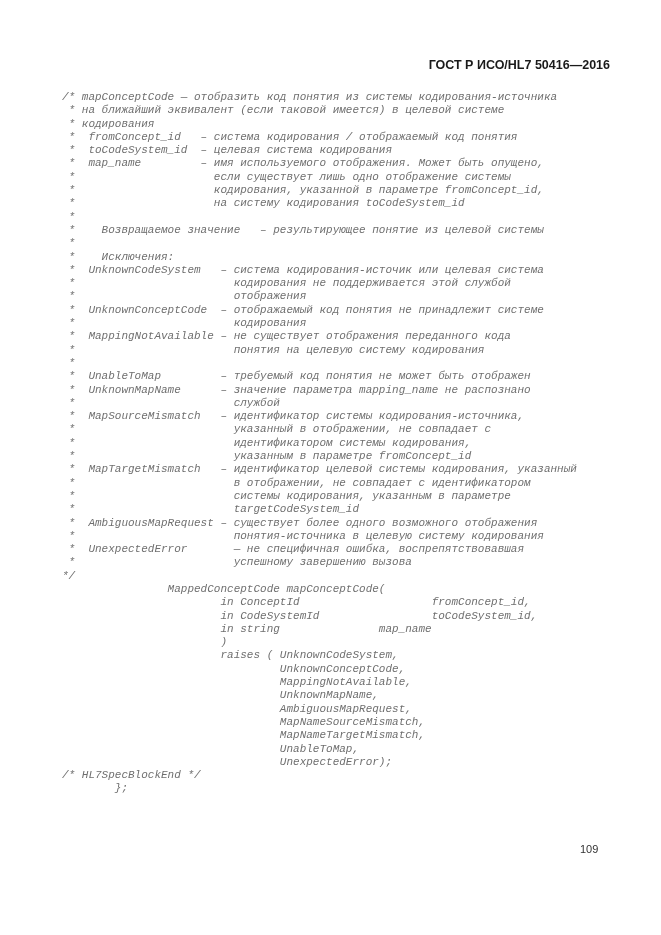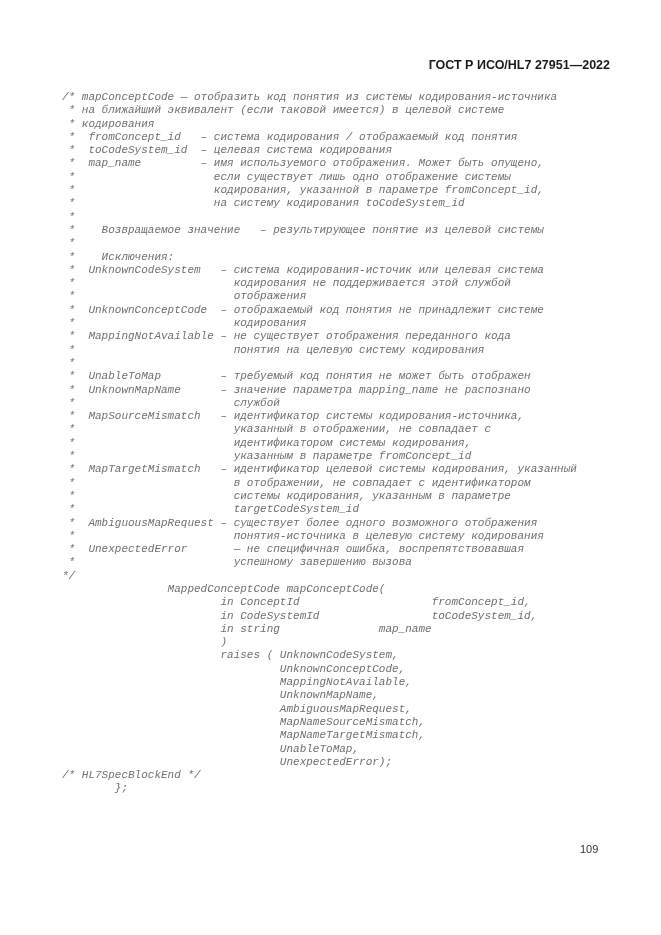--- a/index.html
+++ b/index.html
@@ -19,17 +19,17 @@
     .code .line { display: block; height: 13.3px; }
     .page-number {
       position: absolute; top: 843px; left: 580px;
       font-family: "Liberation Sans", sans-serif;
       font-size: 11px; color: #333333;
     }
   </style>
 </head>
 <body>
 
-<div class="header">ГОСТ Р ИСО/HL7 27951—2022</div>
+<div class="header">ГОСТ Р ИСО/HL7 50416—2016</div>
 
 <pre class="code"><span class="line">/* mapConceptCode — отобразить код понятия из системы кодирования-источника</span><span class="line"> * на ближайший эквивалент (если таковой имеется) в целевой системе</span><span class="line"> * кодирования</span><span class="line"> *  fromConcept_id   – система кодирования / отображаемый код понятия</span><span class="line"> *  toCodeSystem_id  – целевая система кодирования</span><span class="line"> *  map_name         – имя используемого отображения. Может быть опущено,</span><span class="line"> *                     если существует лишь одно отображение системы</span><span class="line"> *                     кодирования, указанной в параметре fromConcept_id,</span><span class="line"> *                     на систему кодирования toCodeSystem_id</span><span class="line"> *</span><span class="line"> *    Возвращаемое значение   – результирующее понятие из целевой системы</span><span class="line"> *</span><span class="line"> *    Исключения:</span><span class="line"> *  UnknownCodeSystem   – система кодирования-источик или целевая система</span><span class="line"> *                        кодирования не поддерживается этой службой</span><span class="line"> *                        отображения</span><span class="line"> *  UnknownConceptCode  – отображаемый код понятия не принадлежит системе</span><span class="line"> *                        кодирования</span><span class="line"> *  MappingNotAvailable – не существует отображения переданного кода</span><span class="line"> *                        понятия на целевую систему кодирования</span><span class="line"> *</span><span class="line"> *  UnableToMap         – требуемый код понятия не может быть отображен</span><span class="line"> *  UnknownMapName      – значение параметра mapping_name не распознано</span><span class="line"> *                        службой</span><span class="line"> *  MapSourceMismatch   – идентификатор системы кодирования-источника,</span><span class="line"> *                        указанный в отображении, не совпадает с</span><span class="line"> *                        идентификатором системы кодирования,</span><span class="line"> *                        указанным в параметре fromConcept_id</span><span class="line"> *  MapTargetMismatch   – идентификатор целевой системы кодирования, указанный</span><span class="line"> *                        в отображении, не совпадает с идентификатором</span><span class="line"> *                        системы кодирования, указанным в параметре</span><span class="line"> *                        targetCodeSystem_id</span><span class="line"> *  AmbiguousMapRequest – существует более одного возможного отображения</span><span class="line"> *                        понятия-источника в целевую систему кодирования</span><span class="line"> *  UnexpectedError       — не специфичная ошибка, воспрепятствовавшая</span><span class="line"> *                        успешному завершению вызова</span><span class="line">*/</span><span class="line">                MappedConceptCode mapConceptCode(</span><span class="line">                        in ConceptId                    fromConcept_id,</span><span class="line">                        in CodeSystemId                 toCodeSystem_id,</span><span class="line">                        in string               map_name</span><span class="line">                        )</span><span class="line">                        raises ( UnknownCodeSystem,</span><span class="line">                                 UnknownConceptCode,</span><span class="line">                                 MappingNotAvailable,</span><span class="line">                                 UnknownMapName,</span><span class="line">                                 AmbiguousMapRequest,</span><span class="line">                                 MapNameSourceMismatch,</span><span class="line">                                 MapNameTargetMismatch,</span><span class="line">                                 UnableToMap,</span><span class="line">                                 UnexpectedError);</span><span class="line">/* HL7SpecBlockEnd */</span><span class="line">        };</span></pre>
 
 <div class="page-number">109</div>
 
 </body></html>

